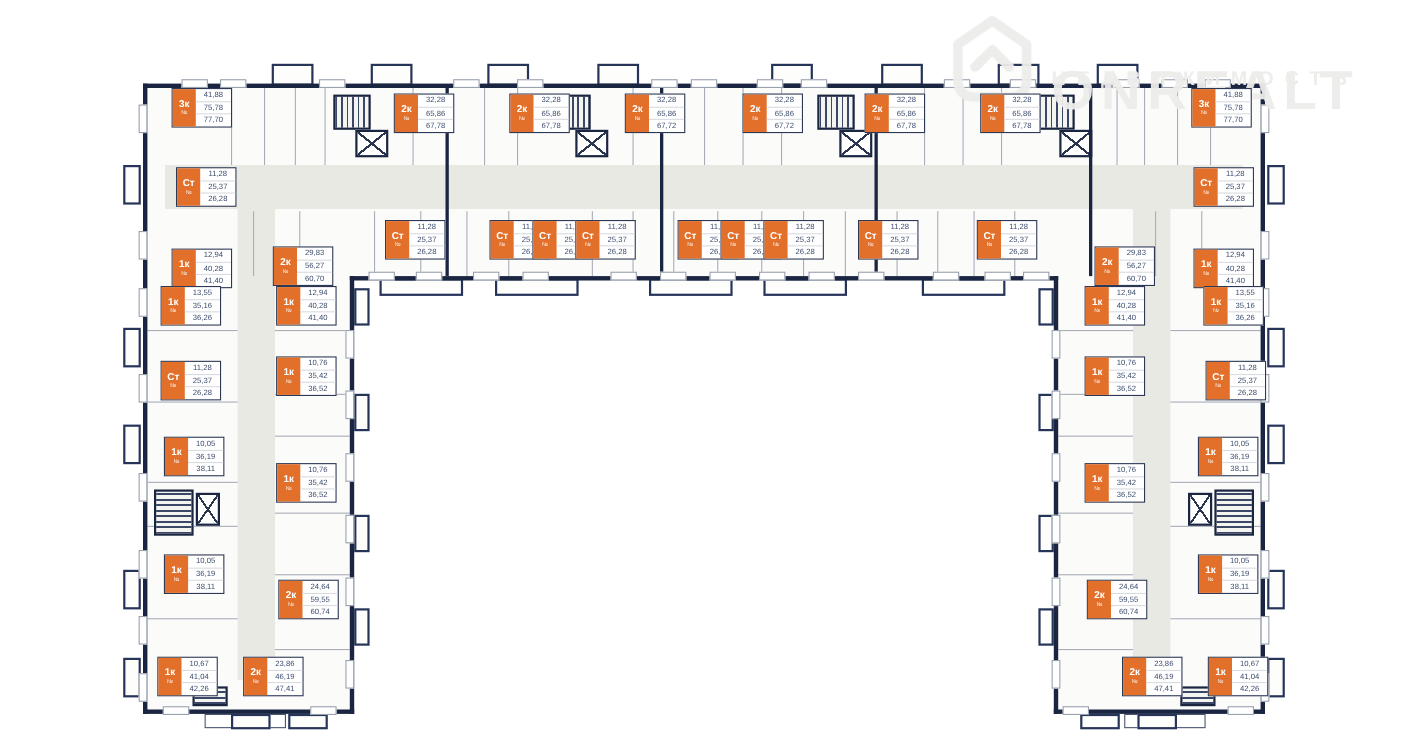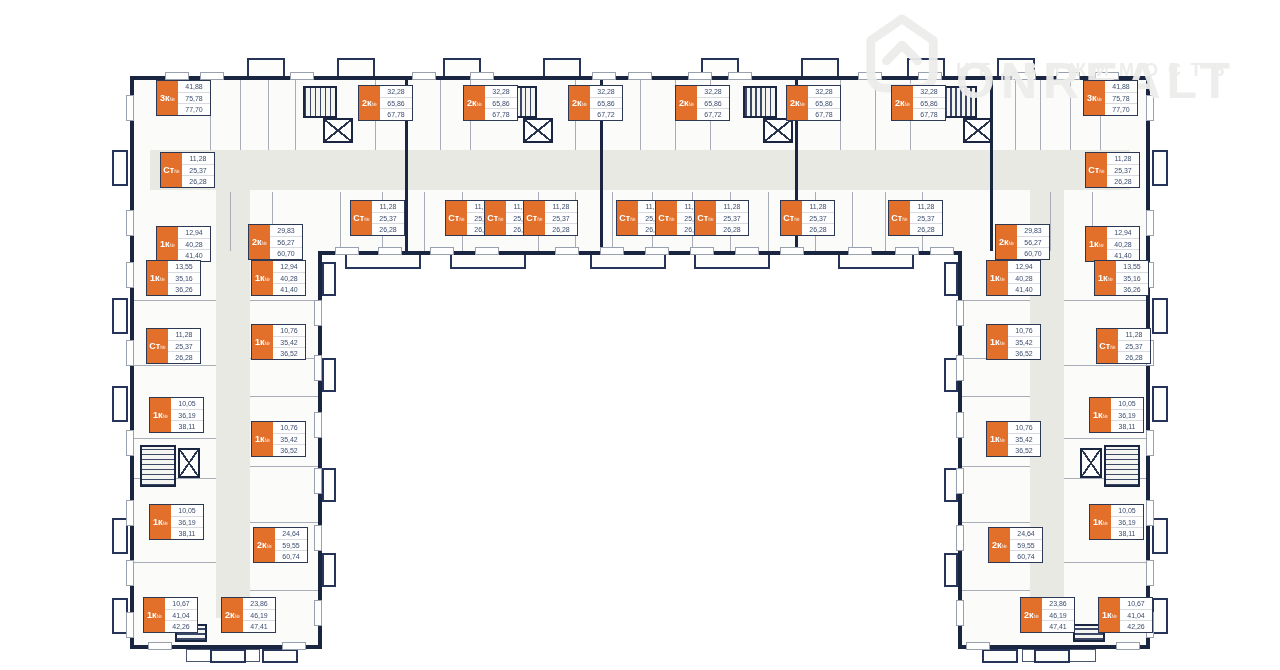--- a/index.html
+++ b/index.html
@@ -15,21 +15,21 @@
     background-image:repeating-linear-gradient(90deg,#3a4766 0,#3a4766 1.5px,transparent 1.5px,transparent 5px);}
   .stairV{background:#f4f4f1;border:2px solid #1a2542;z-index:4;
     background-image:repeating-linear-gradient(0deg,#3a4766 0,#3a4766 1.5px,transparent 1.5px,transparent 5px);}
   .lift{background:#fff;border:2px solid #1a2542;z-index:5;
     background-image:
       linear-gradient(to top right,transparent 47%,#2a3550 47%,#2a3550 53%,transparent 53%),
       linear-gradient(to bottom right,transparent 47%,#2a3550 47%,#2a3550 53%,transparent 53%);}
   .wall{background:#1a2542;z-index:6;}
   .win{background:#fff;border:1px solid #99a1af;z-index:7;}
   .lbl{display:flex;width:55px;height:36px;border:1px solid #2c3854;background:#fff;z-index:40;}
-  .lbl .tp{width:21px;background:#e2702b;color:#fff;display:flex;flex-direction:row;
+  .lbl .tp{width:21px;background:#e2702b;color:#fff;display:flex;flex-direction:column;
     align-items:center;justify-content:center;line-height:1;}
   .lbl .tp .t{font-size:9px;font-weight:700;}
   .lbl .tp .n{font-size:5px;margin-top:2px;opacity:.9;}
   .lbl .ar{flex:1;display:flex;flex-direction:column;font-size:7px;color:#3c4c6e;}
   .lbl .ar span{flex:1;display:flex;align-items:center;justify-content:center;
     border-bottom:1px solid #d9dbe0;}
   .lbl .ar span:last-child{border-bottom:none;}
   .wm{position:absolute;left:862px;top:12px;display:flex;align-items:center;gap:14px;
     color:#ecedea;opacity:.95;z-index:30;pointer-events:none;}
   .wm-brand{font-size:50px;font-weight:700;letter-spacing:6px;line-height:1;}

